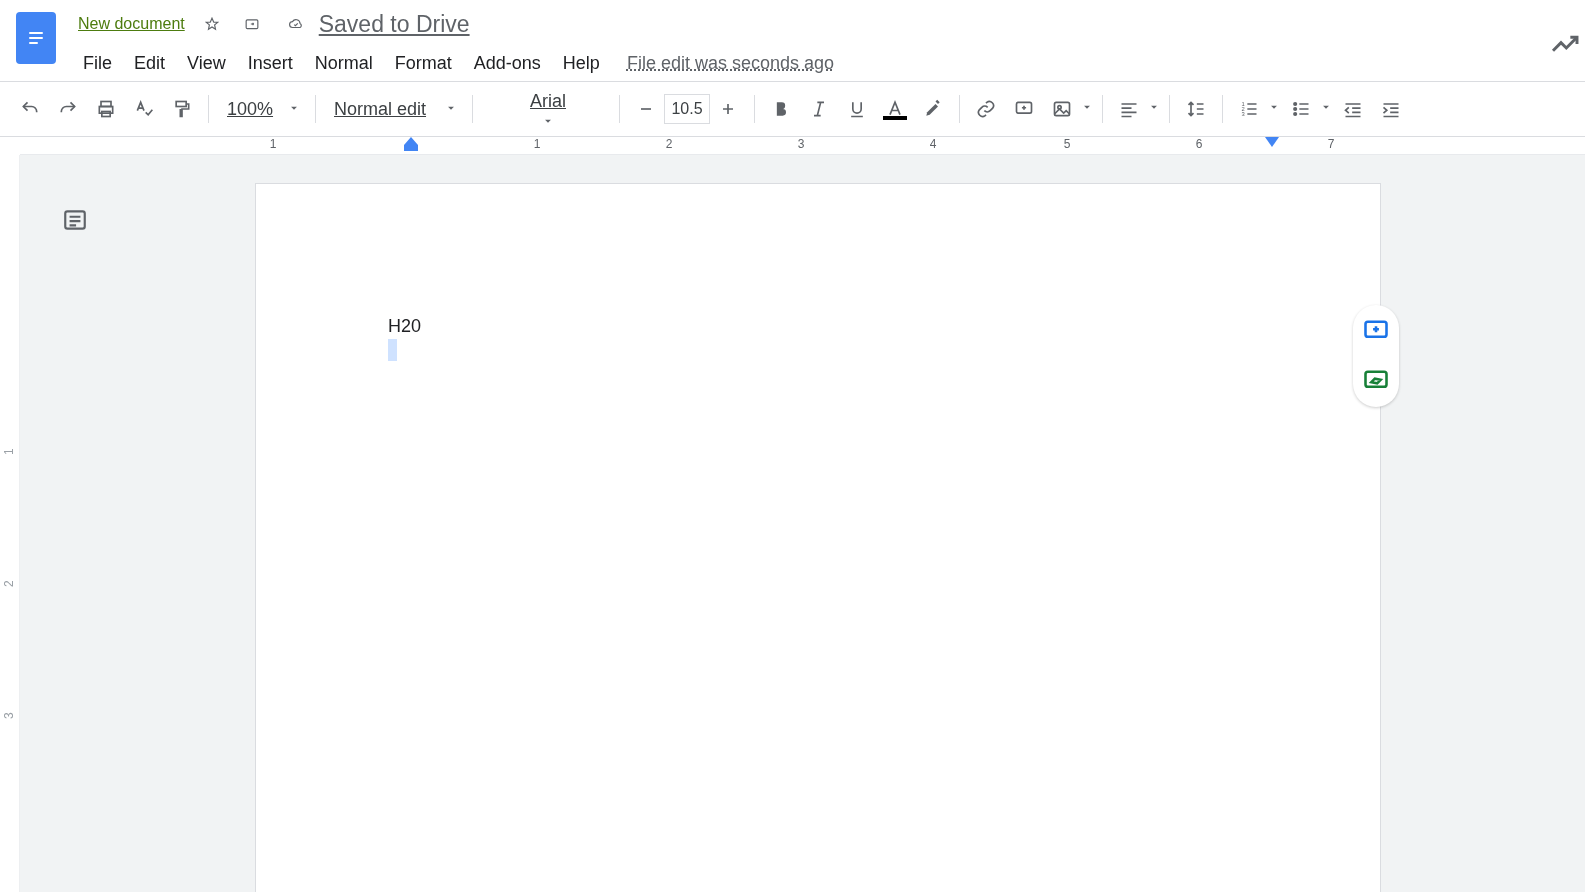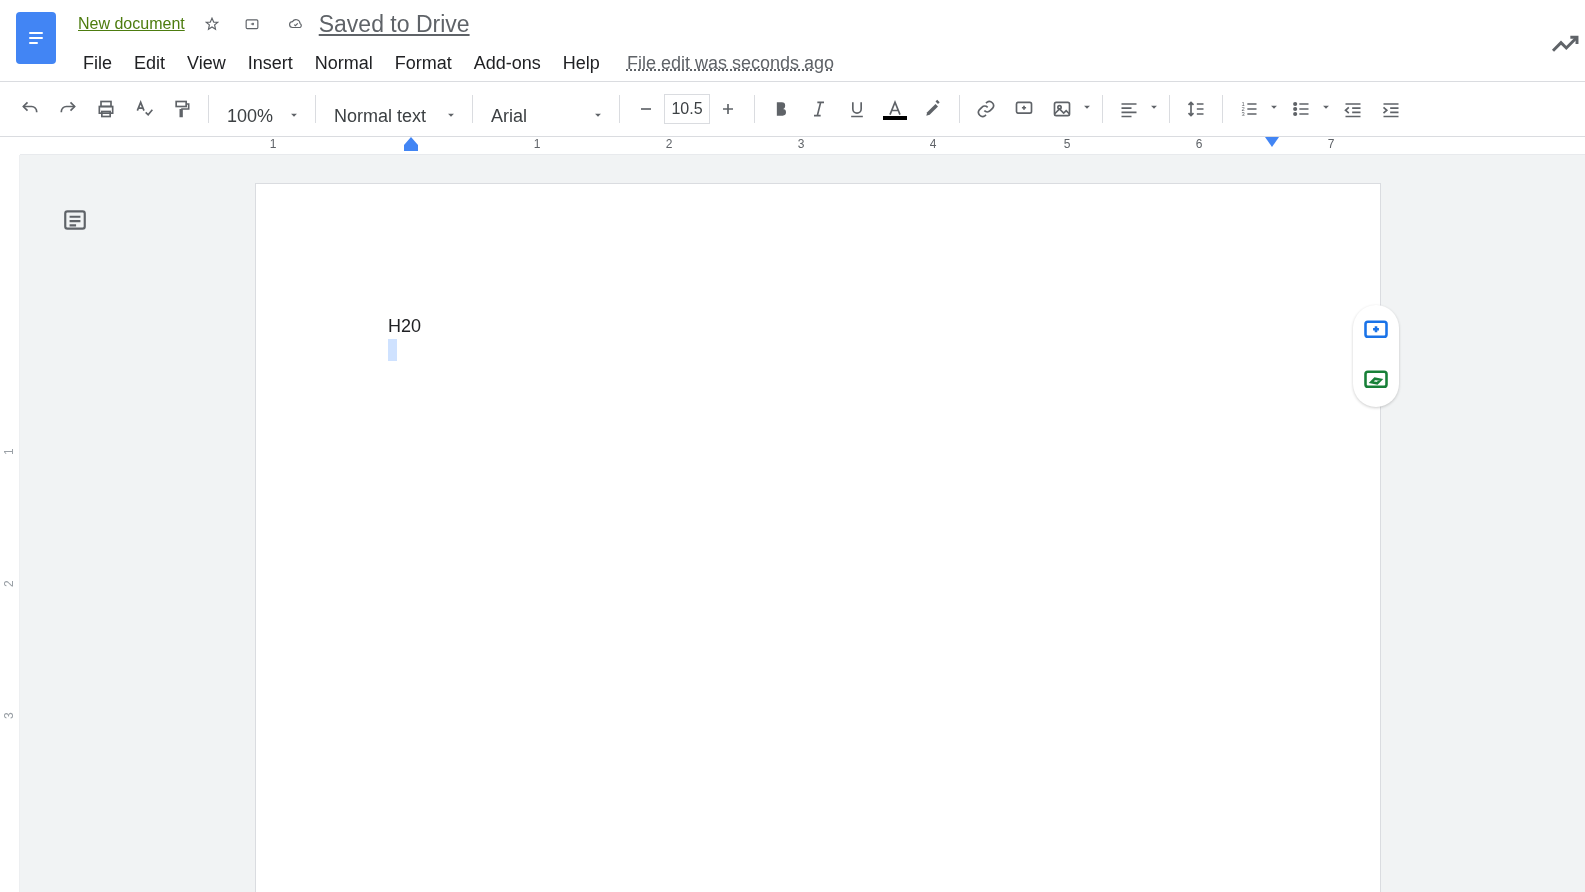--- a/index.html
+++ b/index.html
@@ -18,25 +18,25 @@
   .menubar { display: flex; align-items: center; gap: 0; margin-top: 4px; height: 38px; }
   .menuitem { font-size: 18px; color: #202124; padding: 6px 11px; border-radius: 4px; cursor: pointer; }
   .last-edit { font-size: 18px; color: #5f6368; text-decoration: underline dotted; margin-left: 16px; cursor:pointer; }
   .trend-icon { position:absolute; right: 4px; top: 28px; color:#5f6368; }
 
   
   .toolbar { height: 55px; display: flex; align-items: center; padding: 0 12px; border-bottom: 1px solid #dadce0; background: #fff; gap: 2px; }
   .tbtn { width: 36px; height: 36px; display:flex; align-items:center; justify-content:center; color:#5f6368; border-radius:4px; cursor:pointer; }
   .tbtn svg { width: 20px; height: 20px; }
   .sep { width:1px; height: 28px; background:#dadce0; margin: 0 6px; }
-  .dropdown { display:flex; align-items:flex-end; gap:0; padding: 0 6px 0 10px; height:36px; cursor:pointer; color:#3c4043; font-size:18px; }
+  .dropdown { display:flex; align-items:center; gap:0; padding: 0 6px 0 10px; height:36px; cursor:pointer; color:#3c4043; font-size:18px;text-decoration:underline; }
   .dropdown .caret { color:#5f6368; }
   .zoom-dd { width: 90px; justify-content: space-between;}
   .style-dd { width: 140px; justify-content: space-between;}
-  .font-dd { width: 130px; justify-content: space-between;}
+  .font-dd { width: 130px; justify-content: space-between; flex-direction: column;}
   .fontsize-group { display:flex; align-items:center; }
   .fontsize-input { width: 46px; height: 30px; border:1px solid #dadce0; text-align:center; font-size:16px; color:#3c4043; background:#fff; }
   .text-color-underline { width:24px; height:4px; background:#000; margin-top:-2px;}
   .color-btn { flex-direction:column; gap:0; }
   .img-dd { display:flex; align-items:center; }
 
   
   .ruler-h { height: 18px; background: #fff; position: relative; border-bottom: 1px solid #e8eaed; margin-left: 20px; }
   .ruler-h .num { position:absolute; top: 0; font-size:12px; color:#5f6368; transform: translateX(-50%); }
   .indent-marker { position:absolute; top: 0; }
@@ -149,21 +149,21 @@
     </div>
   <div class="sep"></div>
   <div class="dropdown zoom-dd">
     <span>100%</span>
     <span class="caret"><svg viewBox="0 0 24 24" fill="#5f6368">
           <path d="M7 10l5 5 5-5z"></path>
         </svg></span>
   </div>
   <div class="sep"></div>
   <div class="dropdown style-dd">
-    <span>Normal text</span>
+    <span>Normal edit</span>
     <span class="caret"><svg viewBox="0 0 24 24" fill="#5f6368">
           <path d="M7 10l5 5 5-5z"></path>
         </svg></span>
   </div>
   <div class="sep"></div>
   <div class="dropdown font-dd">
     <span>Arial</span>
     <span class="caret"><svg viewBox="0 0 24 24" fill="#5f6368">
           <path d="M7 10l5 5 5-5z"></path>
         </svg></span>

